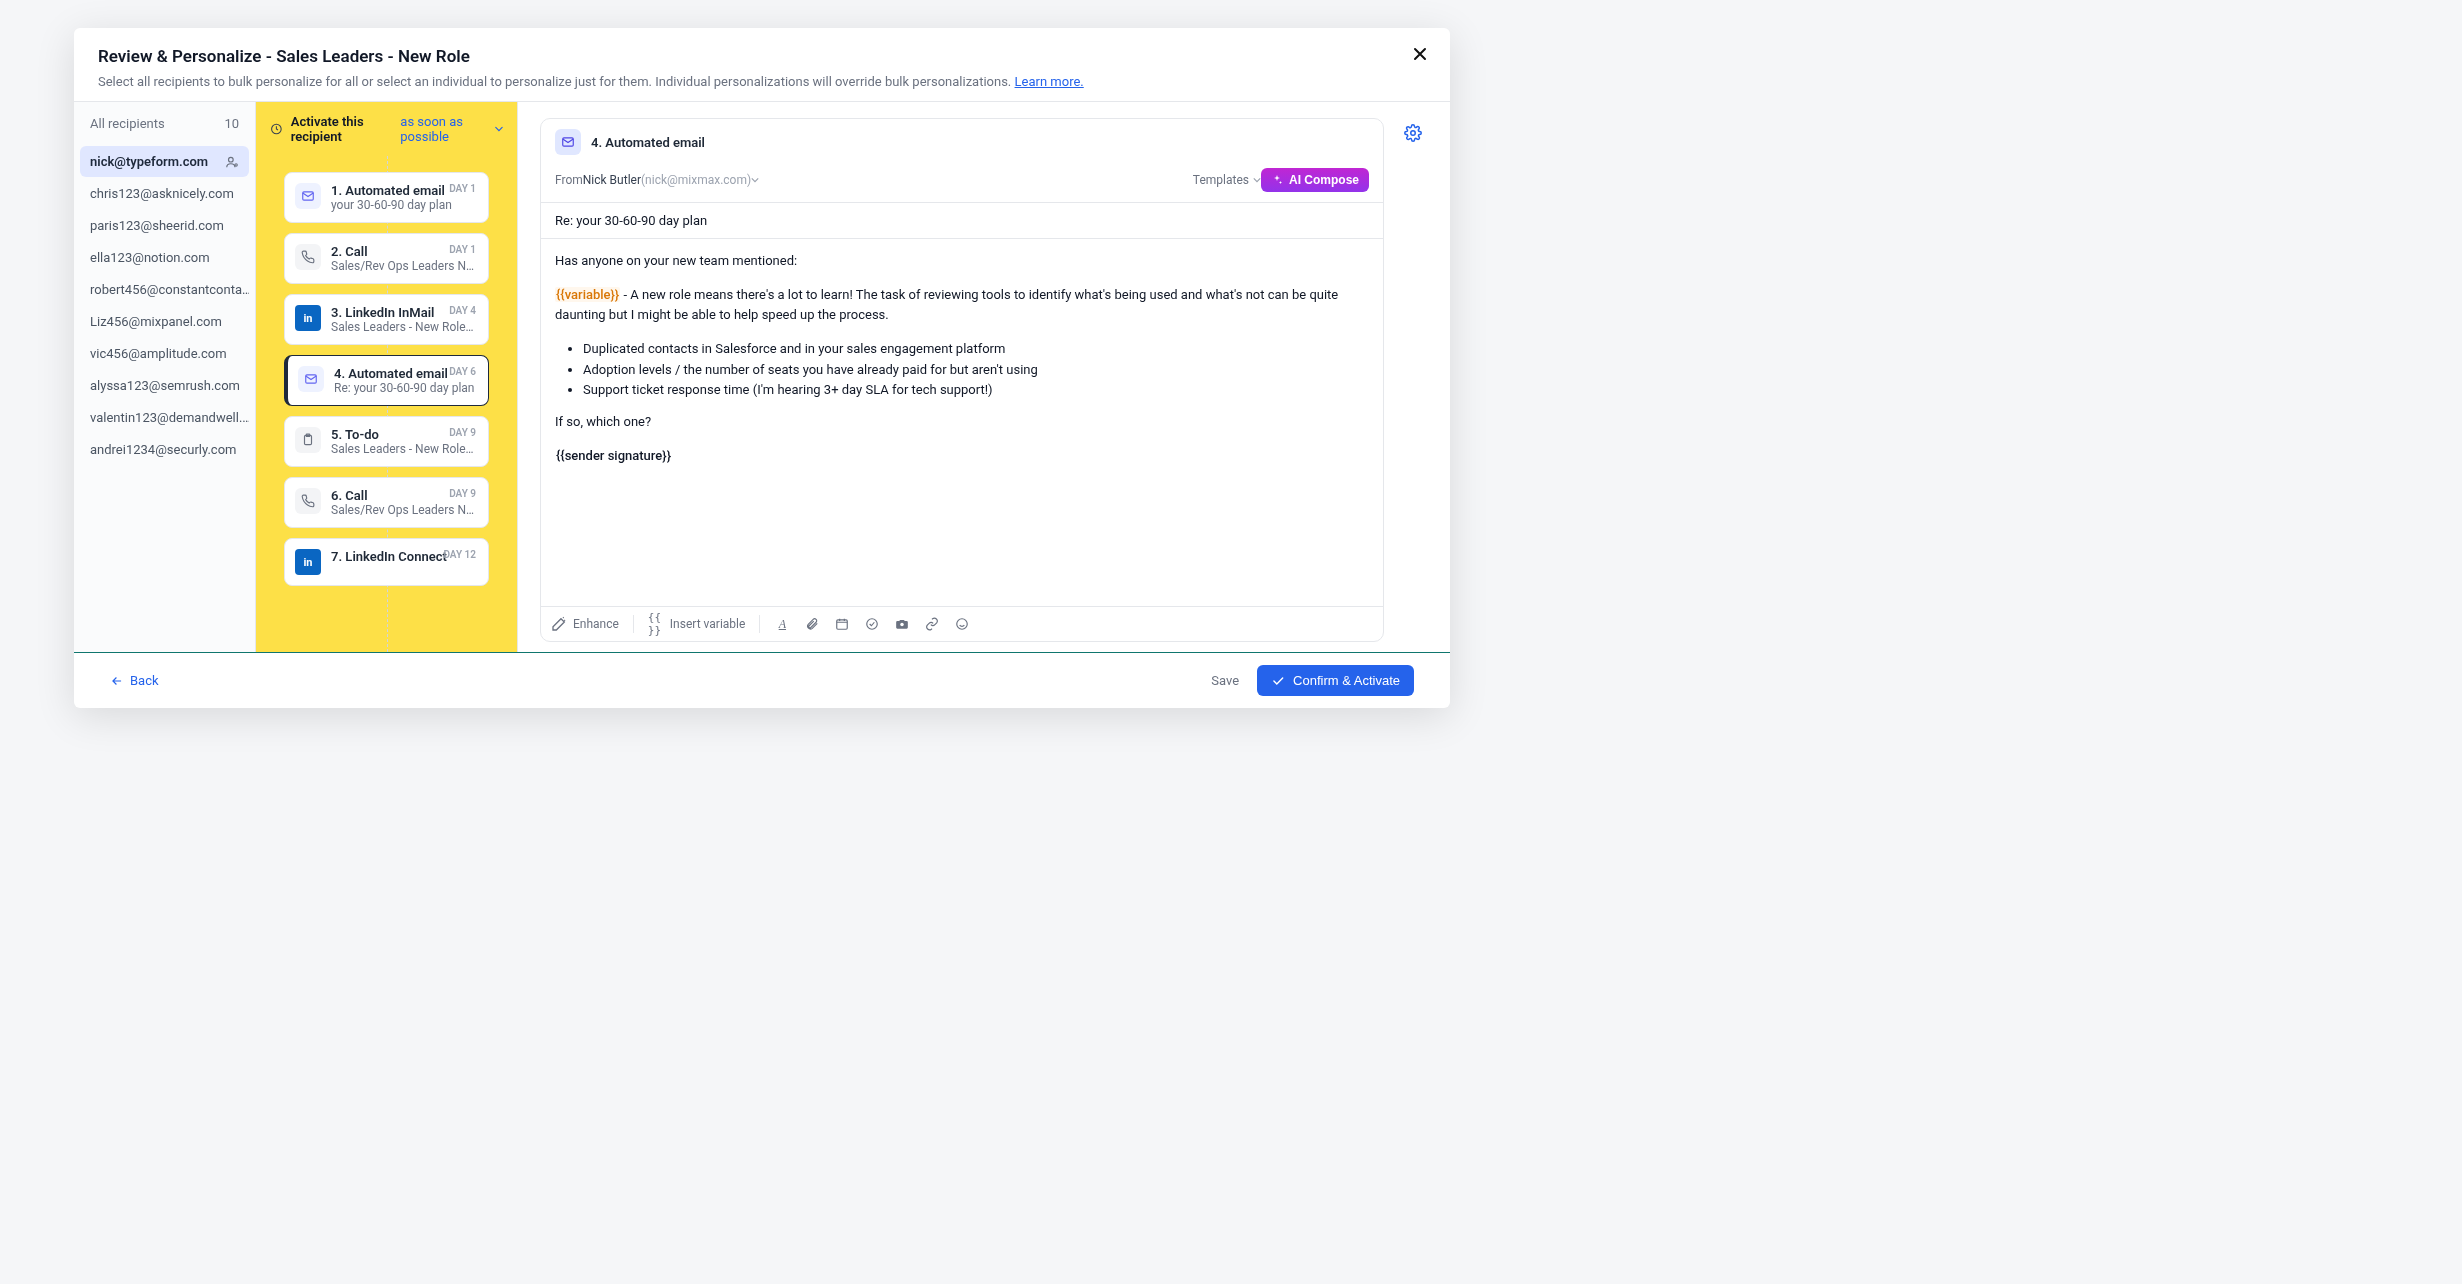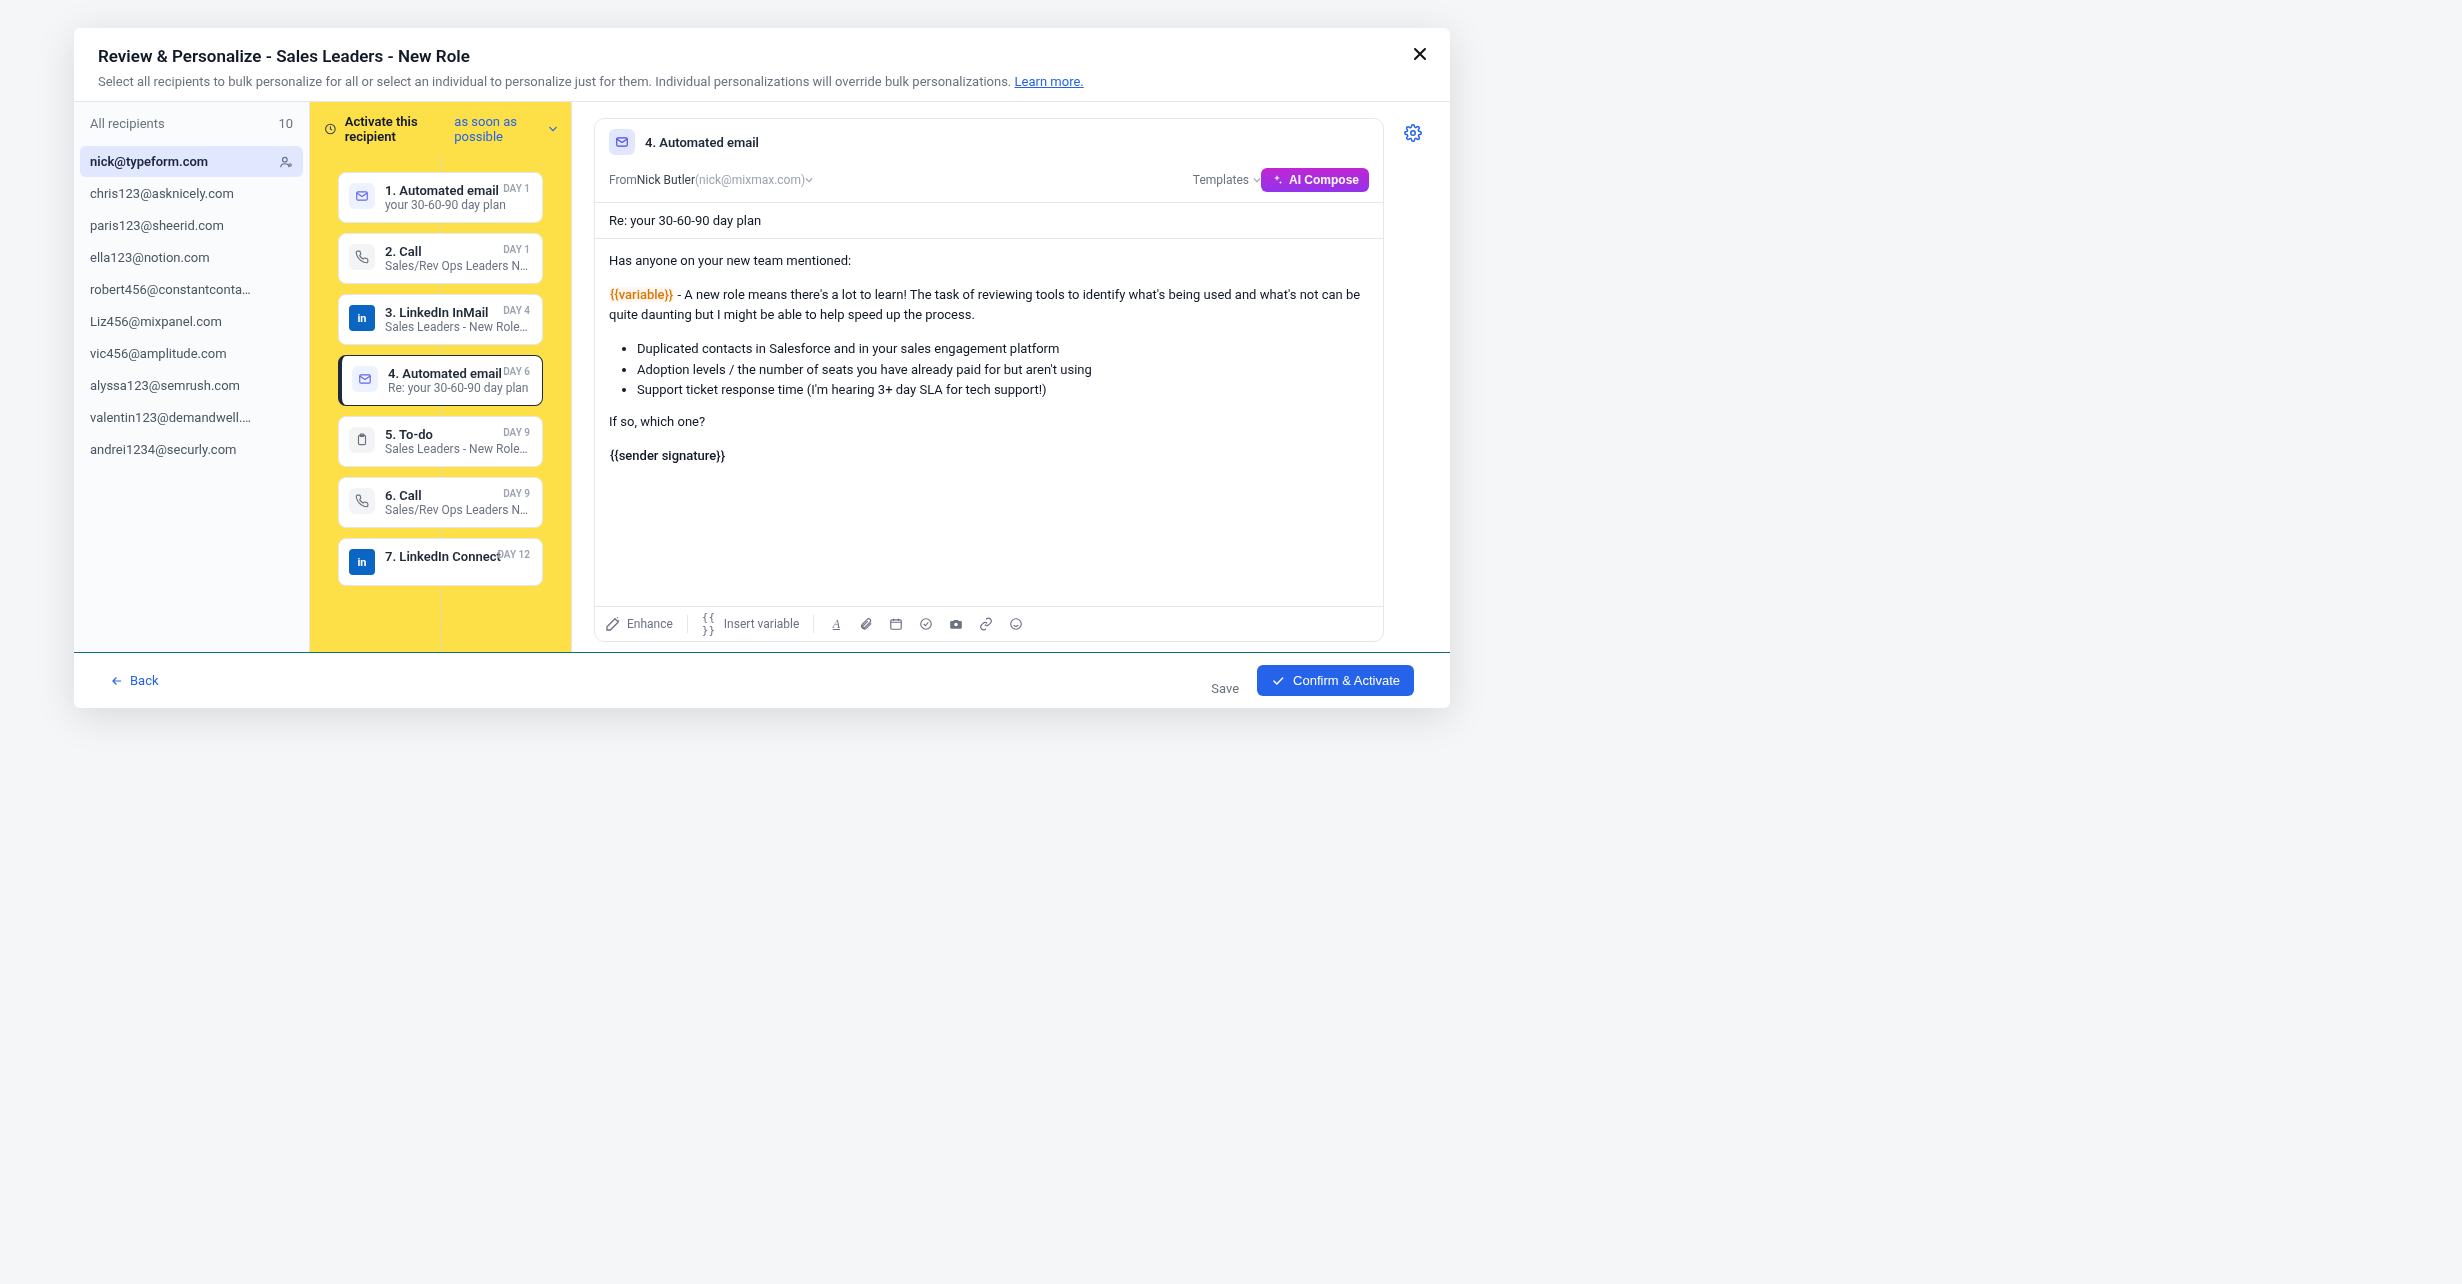--- a/index.html
+++ b/index.html
@@ -27,21 +27,21 @@
     cursor: pointer;
     color: #111;
     font-size: 20px;
   }
   .modal-title { font-size: 17px; font-weight: 600; color: #111827; }
   .modal-subtitle { font-size: 13px; color: #6b7280; margin-top: 8px; }
   .modal-subtitle a { color: #2563eb; text-decoration: underline; cursor: pointer; }
   .modal-body { display: flex; flex: 1; overflow: hidden; border-top: 1px solid #e5e7eb; }
   
   .sidebar-left {
-    width: 236px;
+    width: 182px;
     border-right: 1px solid #e5e7eb;
     display: flex; flex-direction: column;
     background: #fafbfc;
     text-align: center;
   }
   .all-recipients {
     padding: 14px 16px;
     display: flex; justify-content: space-between;
     font-size: 13px; color: #6b7280;
   }
@@ -133,21 +133,21 @@
   .email-body ul { padding-left: 28px; margin: 4px 0 12px 0; }
   .email-body p { margin: 0 0 14px 0; }
   .email-toolbar { border-top:1px solid #e5e7eb; padding:8px 10px; display:flex; align-items:center; gap:14px; color:#6b7280; font-size:12px; }
   .tb-item { display:inline-flex; align-items:center; gap:6px; cursor:pointer; }
   .tb-sep { width:1px; height:18px; background:#e5e7eb; }
   .tb-icon { width:16px; height:16px; display:inline-flex; align-items:center; justify-content:center; color:#6b7280; }
   .gear-btn { width:30px; height:30px; border-radius:6px; display:flex; align-items:center; justify-content:center; color:#2563eb; cursor:pointer; }
   
   .modal-footer { border-top:1px solid #0f766e; padding:12px 36px; display:flex; align-items:center; }
   .back-btn { color:#2563eb; font-size:13px; display:inline-flex; align-items:center; gap:6px; cursor:pointer; }
-  .footer-right { margin-left:auto; display:flex; align-items:flex-end; gap:18px; }
+  .footer-right { margin-left:auto; display:flex; align-items:center; gap:18px; }
   .save-btn { color:#6b7280; font-size:13px; cursor:pointer; }
   .confirm-btn { background:#2563eb; color:#fff; border:none; border-radius:6px; padding:8px 14px; font-size:13px; font-weight:500; display:inline-flex; align-items:center; gap:8px; cursor:pointer; }
   svg { display:block; }
 </style>
 </head>
 <body>
 
 <div class="modal">
 
   <div class="modal-close">

